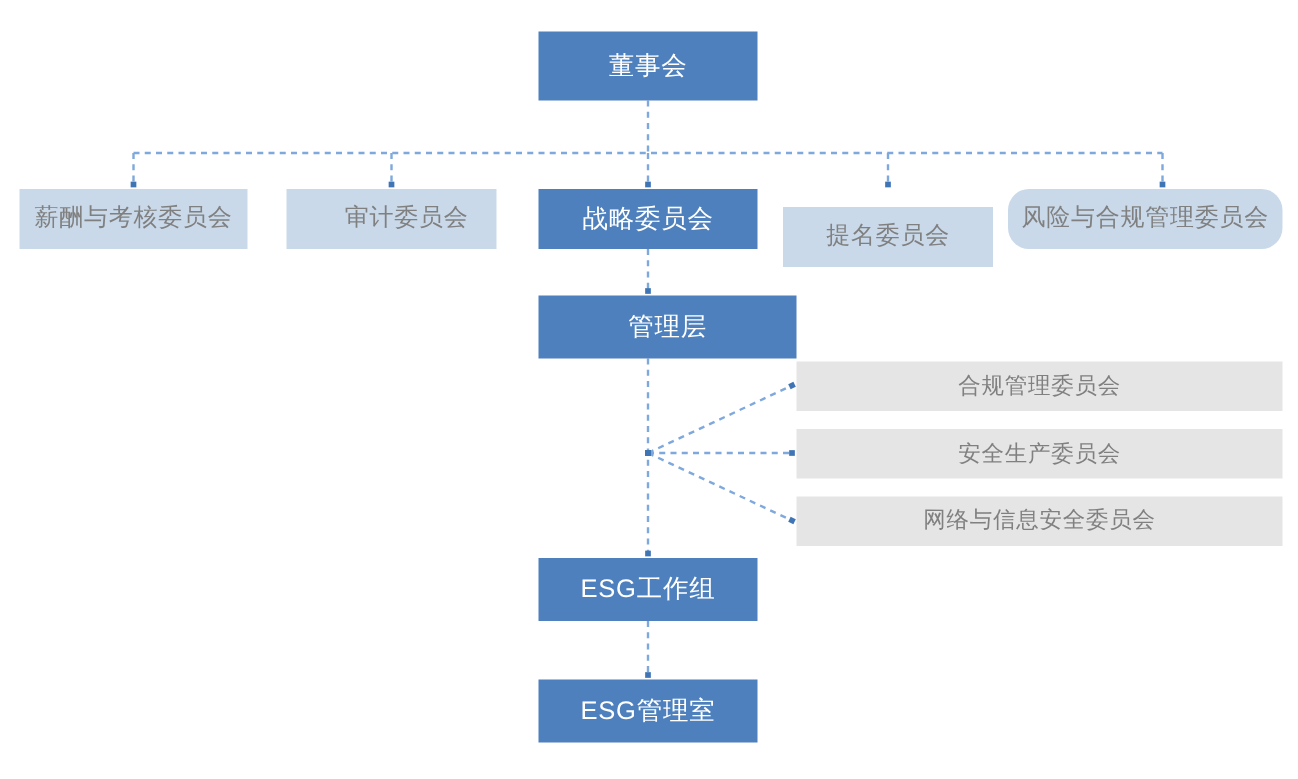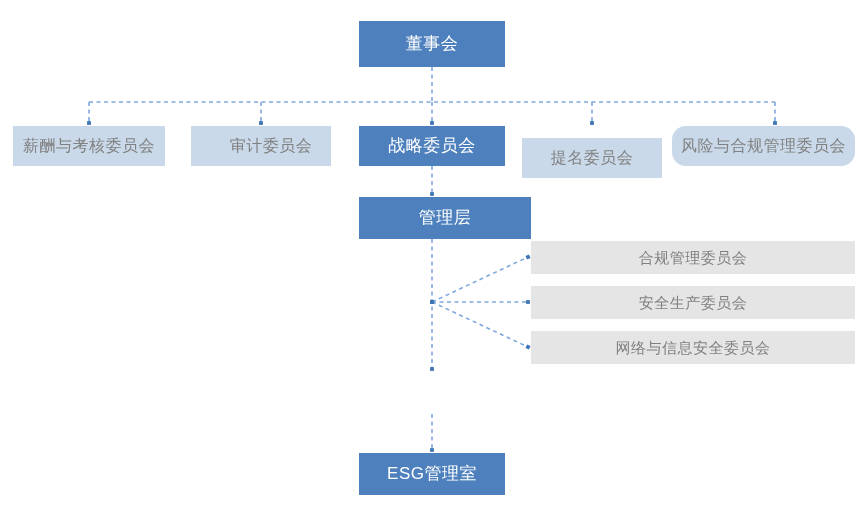--- a/index.html
+++ b/index.html
@@ -120,22 +120,25 @@
   </div>
 
   <div class="node node-tertiary" style="left:531px; top:241px; width:324px; height:33px;">
     <span>合规管理委员会</span>
   </div>
 
   <div class="node node-tertiary" style="left:531px; top:286px; width:324px; height:33px;">
     <span>安全生产委员会</span>
   </div>
 
-  <div class="node node-tertiary" style="left:531px; top:331px; width:324px; height:33px;">
+  <div class="node node-tertiary" style="left:531px; top:331px; width:324px; height:33px;font-family:Liberation Mono, monospace;">
     <span>网络与信息安全委员会</span>
   </div>
 
+  <div class="node node-primary" style="left:359px; top:372px; width:146px; height:42px;">
+    <span>ESG工作组</span>
+  </div>
 
   <div class="node node-primary" style="left:359px; top:453px; width:146px; height:42px;">
     <span>ESG管理室</span>
   </div>
 
 </div>
 
 </body></html>

